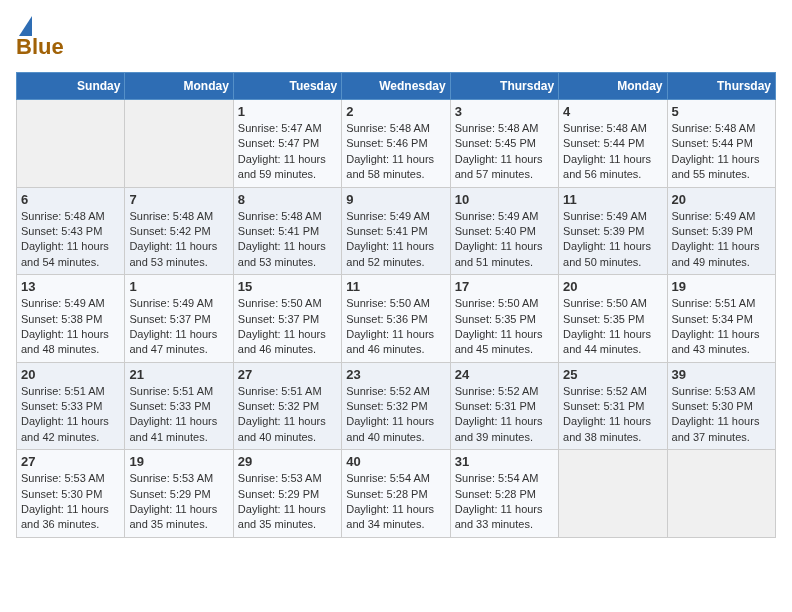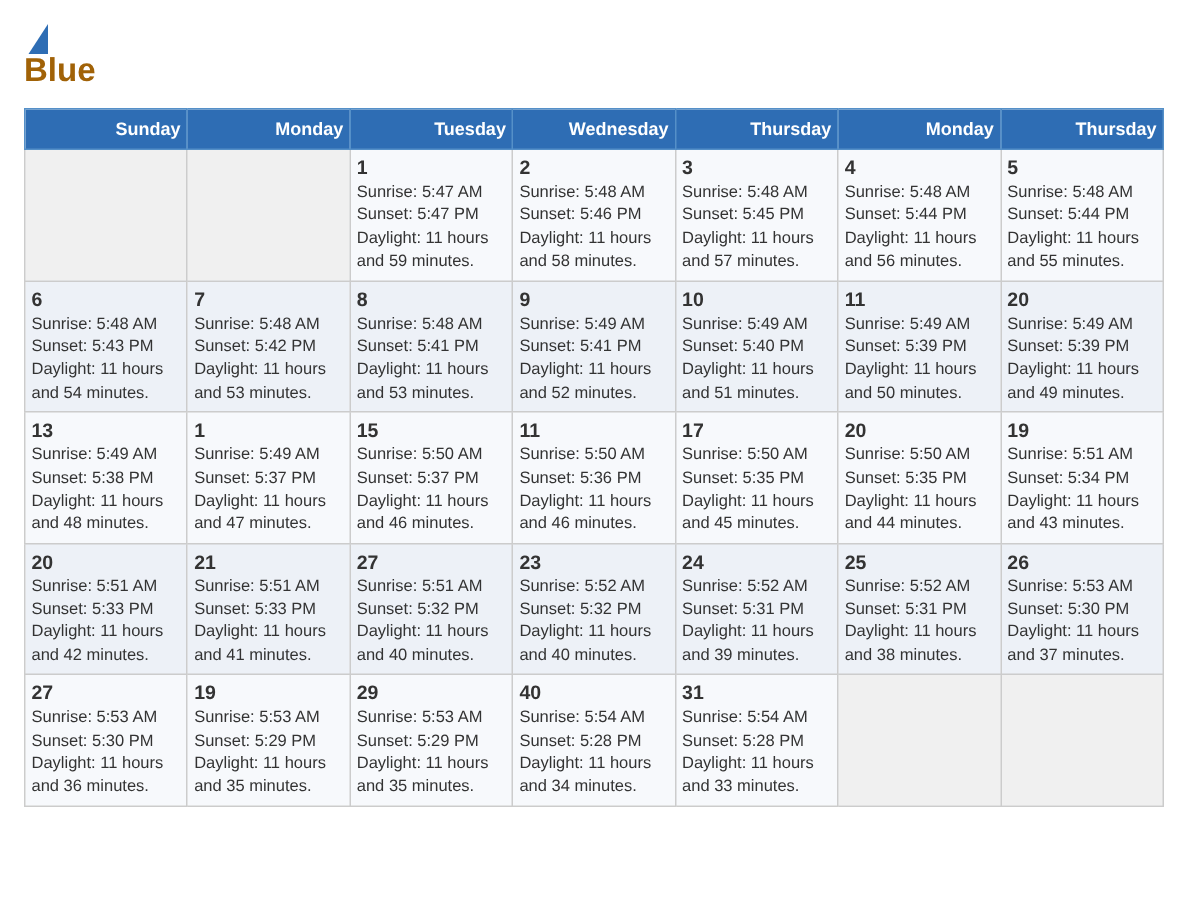--- a/index.html
+++ b/index.html
@@ -257,21 +257,21 @@
 Sunset: 5:31 PM
 Daylight: 11 hours and 39 minutes.</div>
         </td>
         <td>
           <span class="day-num">25</span>
           <div class="cell-info" style="white-space: pre-line;">Sunrise: 5:52 AM
 Sunset: 5:31 PM
 Daylight: 11 hours and 38 minutes.</div>
         </td>
         <td>
-          <span class="day-num">26</span>
+          <span class="day-num">39</span>
           <div class="cell-info" style="white-space: pre-line;">Sunrise: 5:53 AM
 Sunset: 5:30 PM
 Daylight: 11 hours and 37 minutes.</div>
         </td>
       </tr>
       <tr>
         <td>
           <span class="day-num">27</span>
           <div class="cell-info" style="white-space: pre-line;">Sunrise: 5:53 AM
 Sunset: 5:30 PM

